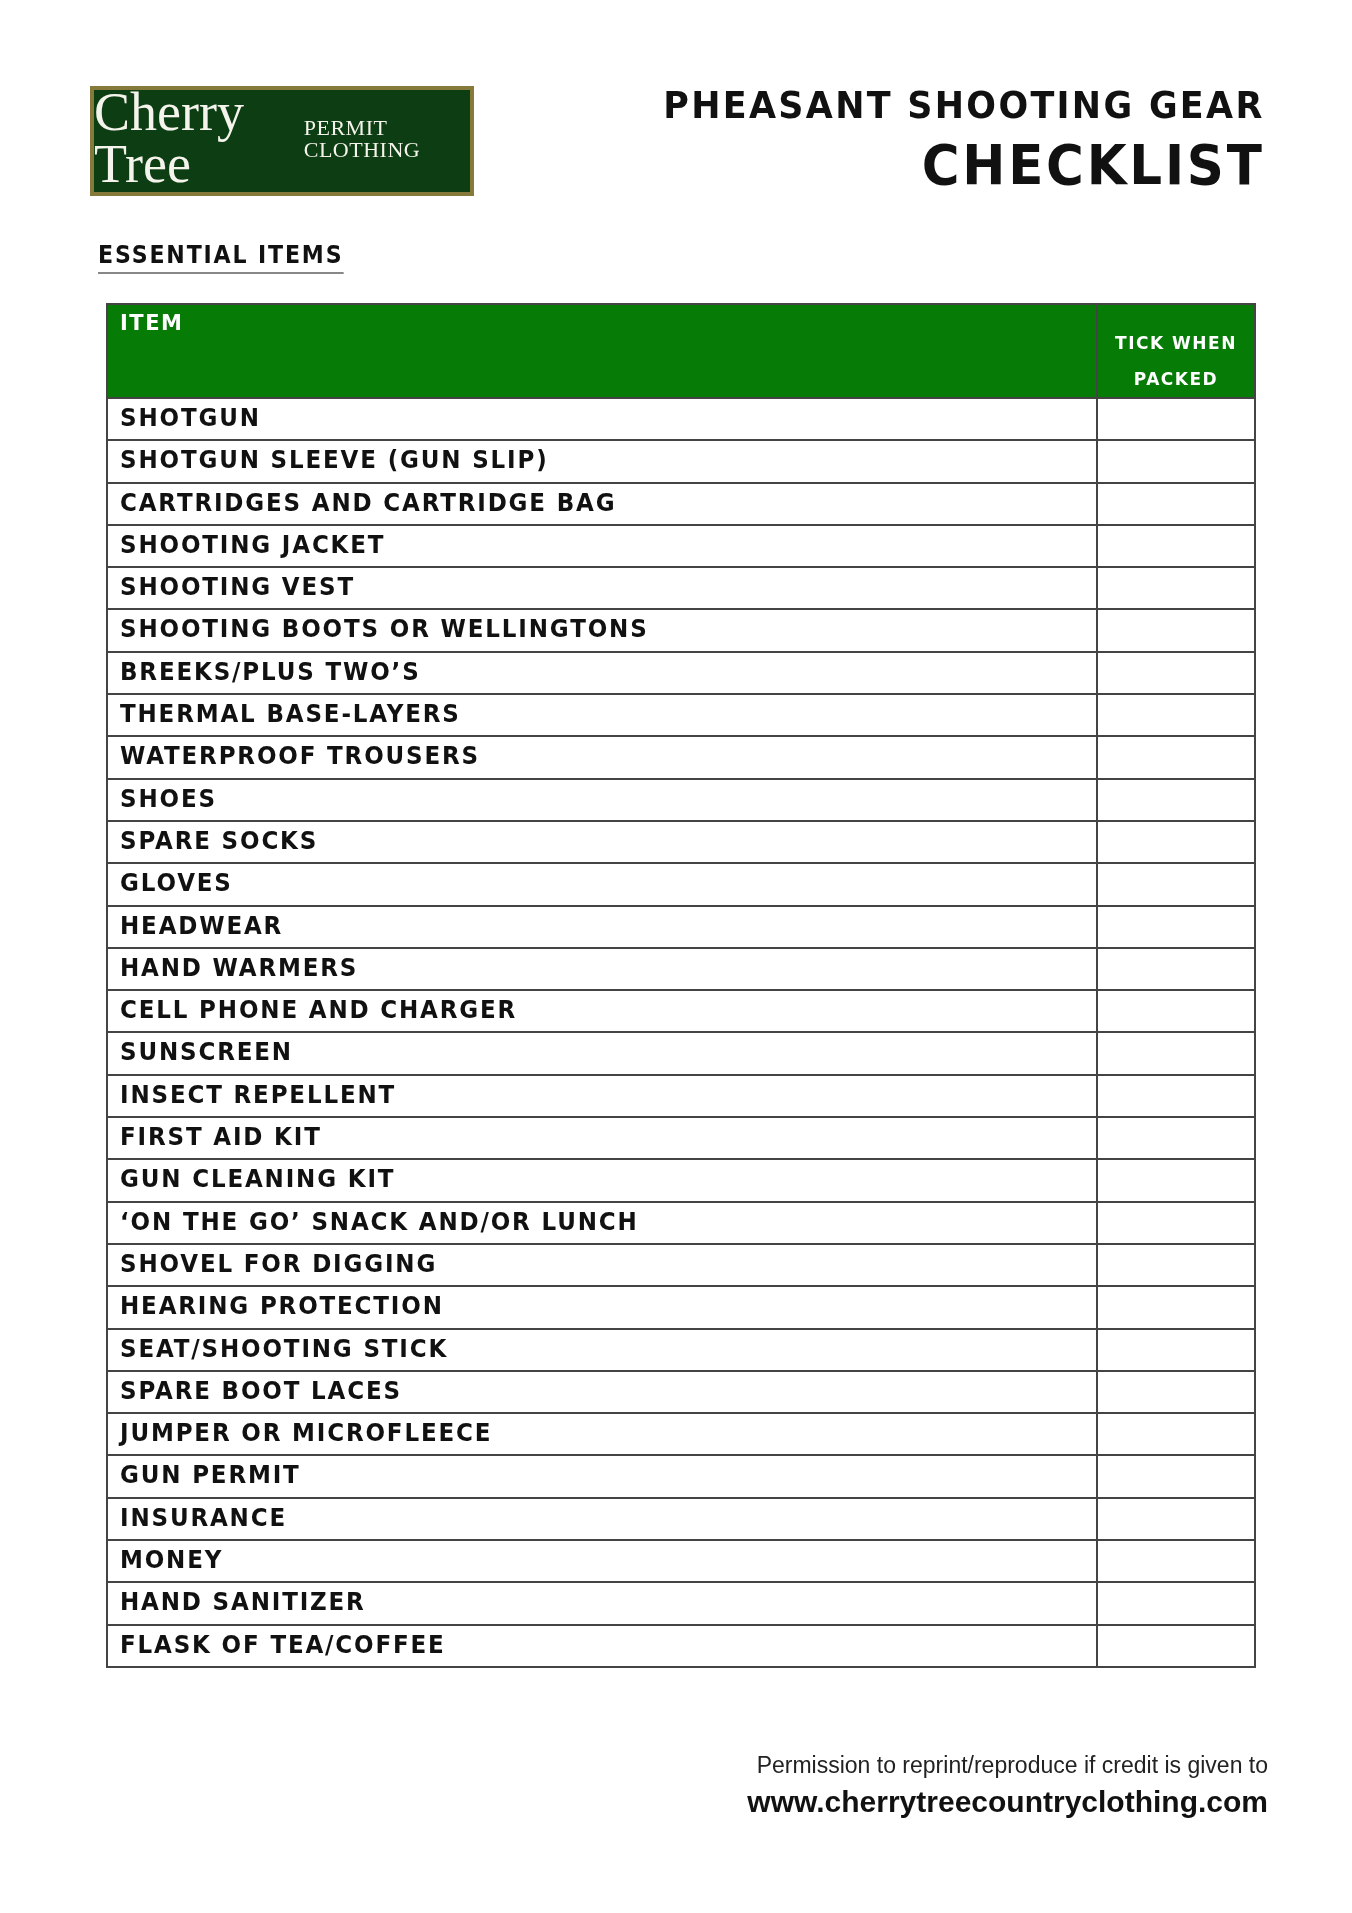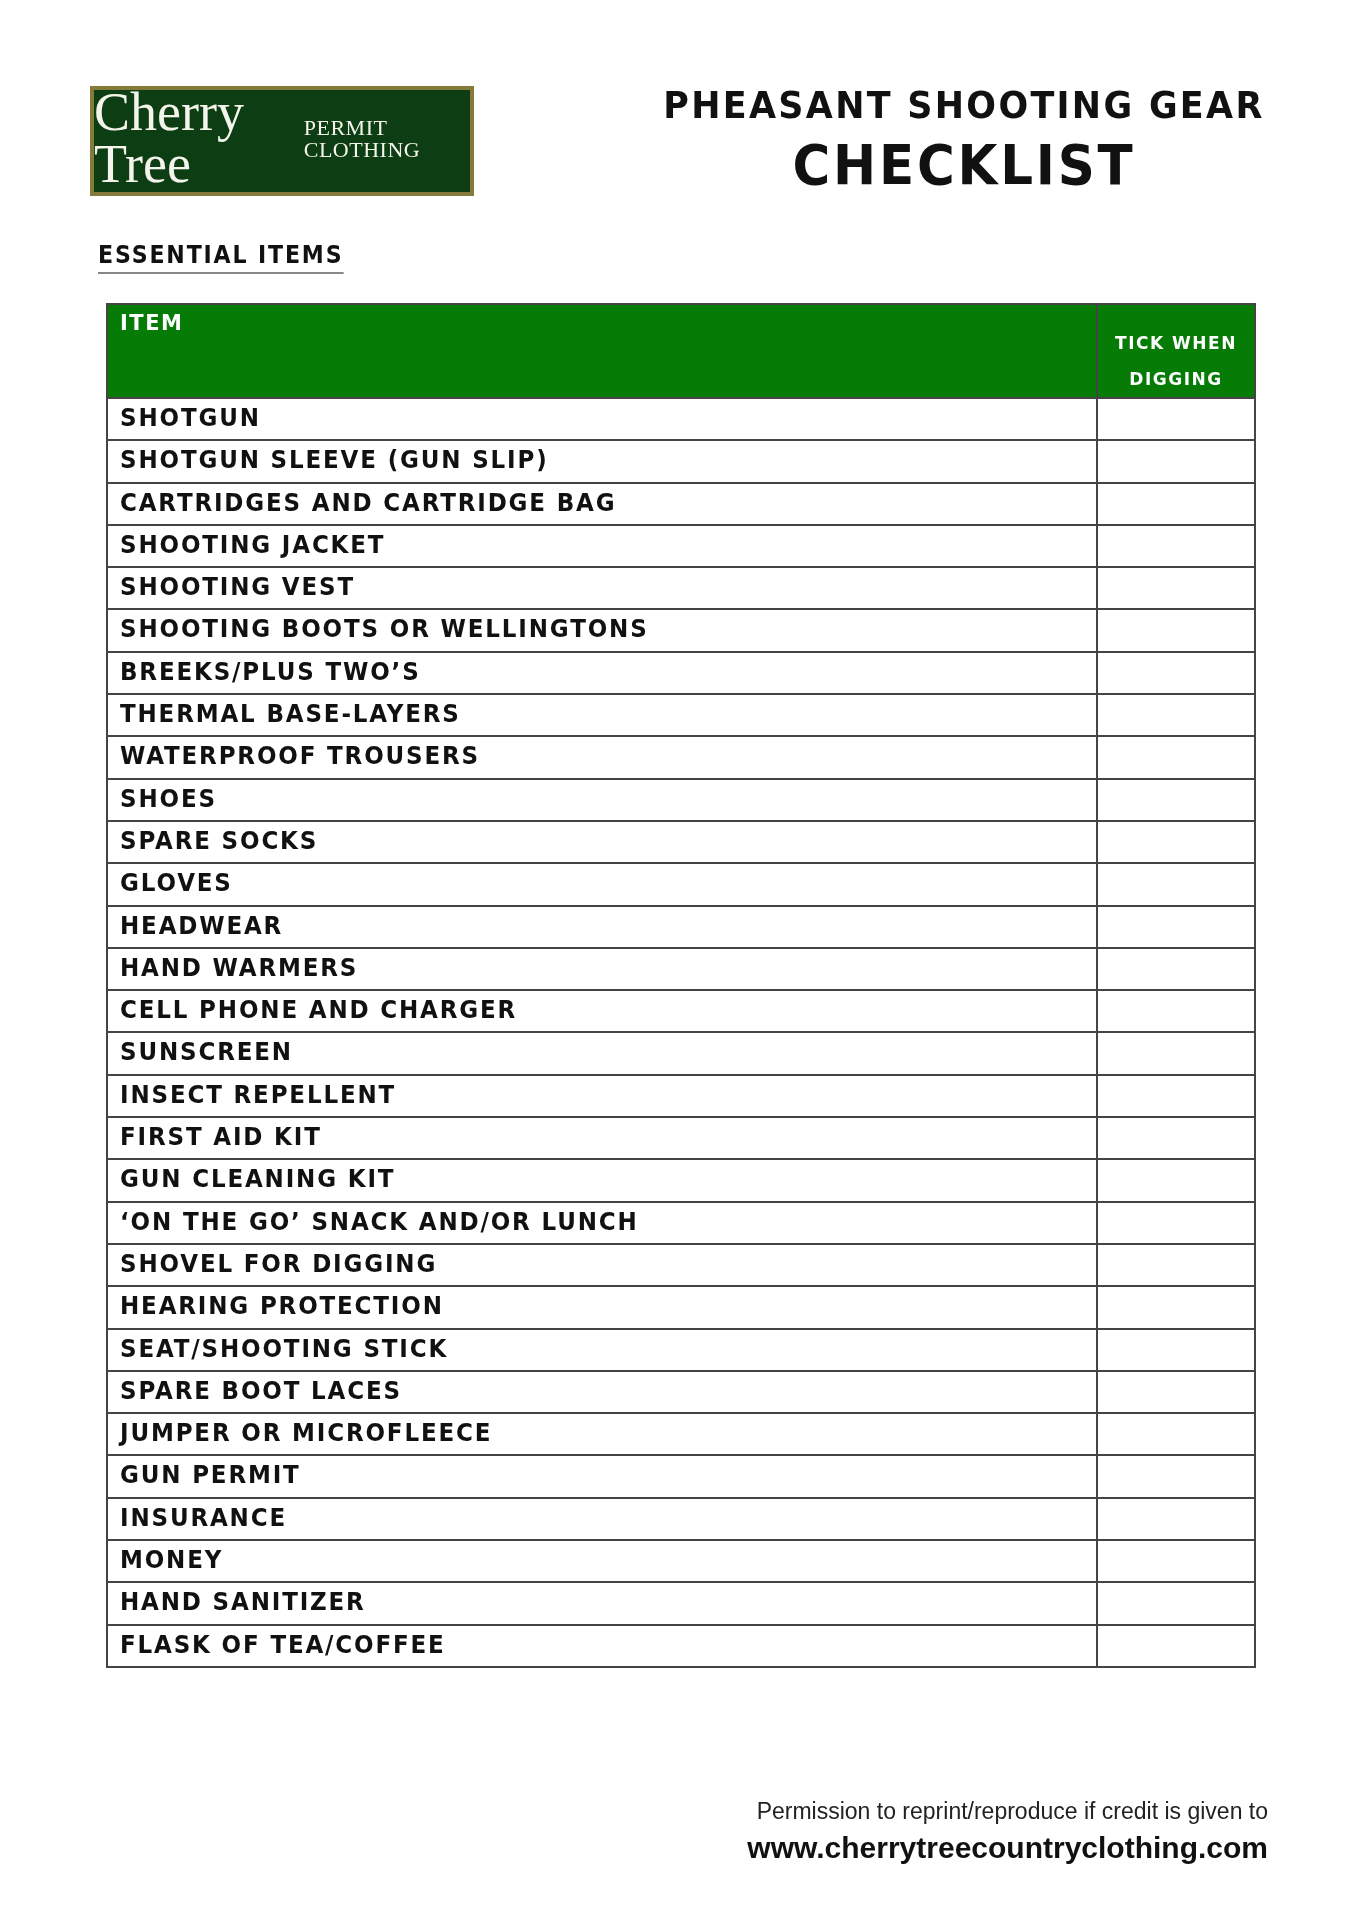--- a/index.html
+++ b/index.html
@@ -7,21 +7,21 @@
 
     .logo {
       position: absolute; left: 90px; top: 86px; width: 384px; height: 110px;
       background: #0d3d12; border: 4px solid #857a3a; box-sizing: border-box;
       display: flex; flex-direction: row; align-items: center; justify-content: center;
       color: #f4f4ec; font-family: "Liberation Serif", "DejaVu Serif", serif;
     }
     .logo-main { font-size: 54px; line-height: 52px; letter-spacing: 0px; margin-top: -6px; }
     .logo-sub { font-size: 22px; line-height: 22px; letter-spacing: 0.5px; margin-top: -4px; }
 
-    .title-wrap { position: absolute; right: 87px; top: 80px; text-align: center; }
+    .title-wrap { position: absolute; right: 87px; top: 80px; text-align: right; }
     .title-line1 { font-family: "DejaVu Sans", sans-serif; font-weight: bold; font-size: 38px; letter-spacing: 2.5px; line-height: 50px; color: #111; transform: scaleX(0.92); transform-origin: right; }
     .title-line2 { font-family: "DejaVu Sans", sans-serif; font-weight: bold; font-size: 56px; letter-spacing: 3px; line-height: 70px; color: #111; transform: scaleX(0.92); transform-origin: right; }
 
     .section-heading {
       position: absolute; left: 98px; top: 240px;
       font-family: "DejaVu Sans", sans-serif; font-weight: bold; font-size: 24px; letter-spacing: 2px;
       border-bottom: 2px solid #888; padding-bottom: 2px; line-height: 30px; transform: scaleX(0.92); transform-origin: left;
     }
 
     table.checklist {
@@ -36,21 +36,21 @@
     th.col-item { text-align: left; padding: 6px 12px 0 12px; width: 990px; }
     th.col-tick { text-align: center; padding: 20px 4px 0 4px; font-size: 17px !important; line-height: 36px; }
     table.checklist tbody td { height: 42.3px; padding: 0 12px; vertical-align: top; }
     td.item-cell {
       font-family: "DejaVu Sans", sans-serif; font-weight: bold; font-size: 25px; letter-spacing: 2px; line-height: 30px;
       color: #111; padding-top: 4px !important; white-space: nowrap;
     }
     .item-text { display: inline-block; transform: scaleX(0.92); transform-origin: left; }
     td.tick-cell { cursor: pointer; }
 
-    .footer { position: absolute; right: 84px; top: 1748px; text-align: right; margin-top: 46px; }
+    .footer { position: absolute; right: 84px; top: 1748px; text-align: right; }
     .footer-line1 { font-family: "Liberation Sans", sans-serif; font-size: 23px; color: #222; line-height: 34px; }
     .footer-line2 { font-family: "Liberation Sans", sans-serif; font-weight: bold; font-size: 30px; color: #111; line-height: 40px; }
   </style>
 </head>
 <body>
 
 <div class="logo">
   <div class="logo-main">Cherry Tree</div>
   <div class="logo-sub">PERMIT CLOTHING</div>
 </div>
@@ -61,21 +61,21 @@
 </div>
 
 <div class="section-heading">ESSENTIAL ITEMS</div>
 
 <table class="checklist">
   <thead>
     <tr>
       <th class="col-item">ITEM</th>
       <th class="col-tick">
         <span>TICK WHEN</span><br>
-        <span>DIGGING</span>
+        <span>PACKED</span>
       </th>
     </tr>
   </thead>
   <tbody id="rows-body">
       <tr>
         <td class="item-cell"><span class="item-text">SHOTGUN</span></td>
         <td class="tick-cell"></td>
       </tr>
       <tr>
         <td class="item-cell"><span class="item-text">SHOTGUN SLEEVE (GUN SLIP)</span></td>

